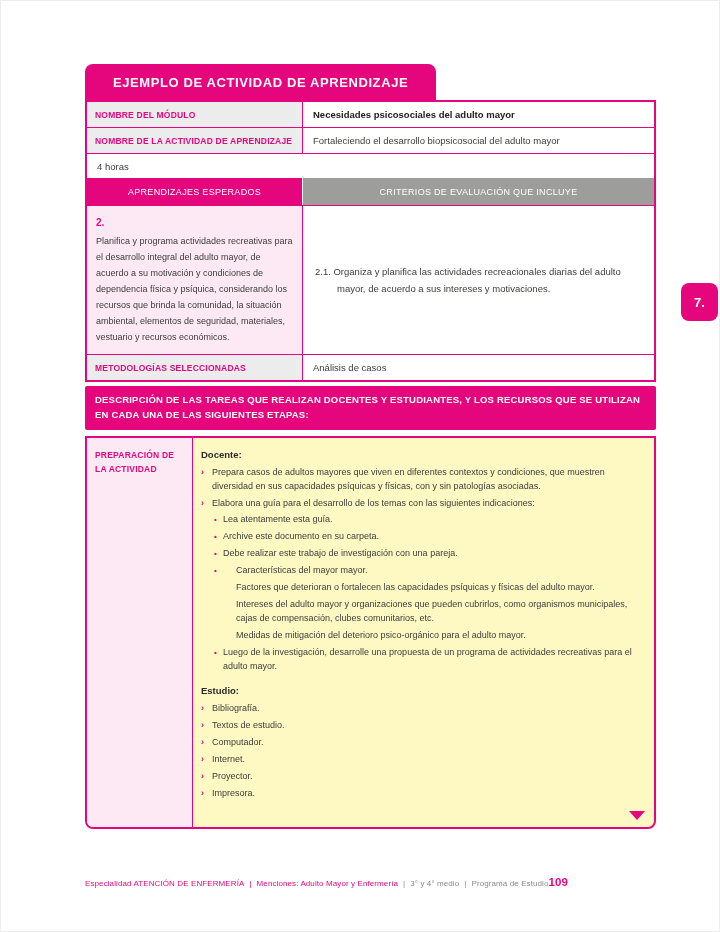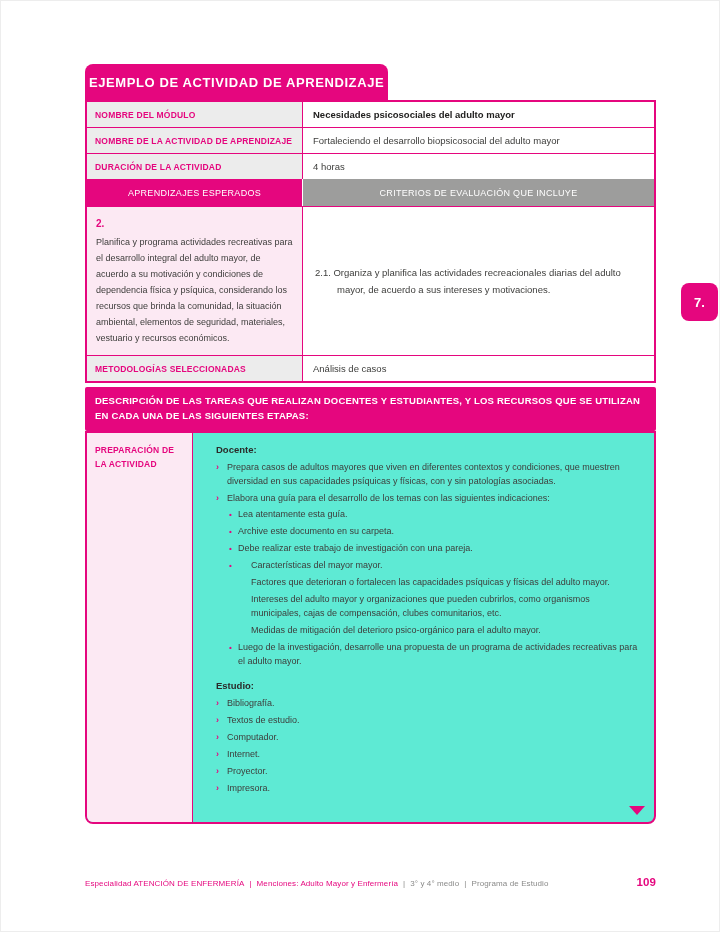--- a/index.html
+++ b/index.html
@@ -22,21 +22,21 @@
   .sheet{position:absolute;left:85px;top:64px;width:571px;}
 
   
   .title-tab{
     display:inline-block;
     background:var(--pink);
     color:#fff;
     font-weight:bold;
     font-size:13px;
     letter-spacing:.6px;
-    padding:11px 4px 10px;
+    padding:11px 28px 10px;
     border-radius:8px 8px 0 0;
   }
 
   
   .itable{border:2px solid var(--pink);background:#fff;}
   .irow{display:grid;grid-template-columns:216px 1fr;border-bottom:1px solid var(--pink);}
   .itable .irow:last-child{border-bottom:none;}
   .ilabel{
     background:var(--gray-cell);
     color:var(--pink);
@@ -73,41 +73,41 @@
     margin-top:4px;
     background:var(--pink);
     color:#fff;font-weight:bold;
     font-size:9.5px;line-height:1.62;letter-spacing:.2px;
     padding:6px 10px 7px;
     border-radius:2px;
   }
 
   
   .stage{
-    margin-top:0;
+    margin-top:6px;
     border:2px solid var(--pink);
     border-radius:0 0 8px 8px;
     display:flex;
     min-height:393px;
     position:relative;
-    background:#5eead4;
+    background:#fef9c3;
   }
   .stage-left{
     width:106px;
     background:var(--pink-light);
     border-right:1px solid var(--pink);
     border-radius:0 0 0 6px;
     padding:10px 8px;
     color:var(--pink);
     font-weight:bold;
     font-size:8.5px;
     line-height:1.7;
     letter-spacing:.2px;
   }
-  .stage-right{flex:1;padding:9px 14px 12px 23px;}
+  .stage-right{flex:1;padding:9px 14px 12px 8px;}
   .sub-head{font-size:9.5px;font-weight:bold;color:#2b2a29;margin:2px 0 6px;}
   .sub-head.recursos{margin-top:11px;}
   .item{position:relative;font-size:9px;line-height:1.55;margin-bottom:3px;}
   .item .marker{position:absolute;left:0;top:0;color:var(--pink);font-weight:bold;}
   .item.lv1{padding-left:11px;}
   .item.lv2{margin-left:13px;padding-left:9px;}
   .item.lv2 .marker{font-size:8px;top:1px;}
   .item.lv3{margin-left:22px;padding-left:13px;}
   .continue-arrow{
     position:absolute;right:9px;bottom:7px;
@@ -123,21 +123,21 @@
     width:37px;height:38px;
     background:var(--pink);
     border-radius:8px;
     color:#fff;font-weight:bold;font-size:13px;
     display:flex;align-items:center;justify-content:center;
   }
 
   
   .footer{
     position:absolute;left:85px;top:876px;width:571px;
-    display:flex;align-items:baseline;justify-content:space-between;
+    display:flex;align-items:baseline;justify-content:flex-start;
     font-size:8px;letter-spacing:.1px;
   }
   .footer .pink{color:var(--pink);}
   .footer .gray{color:#8a8a89;}
   .footer .sep{margin:0 5px;}
   .page-number{color:var(--pink);font-size:11.5px;font-weight:bold;}
 </style>
 </head>
 <body>
 
@@ -157,21 +157,20 @@
             <div class="ilabel">NOMBRE DEL MÓDULO</div>
             <div class="ivalue bold">Necesidades psicosociales del adulto mayor</div>
           </div>
 
           <div class="irow">
             <div class="ilabel">NOMBRE DE LA ACTIVIDAD DE APRENDIZAJE</div>
             <div class="ivalue">Fortaleciendo el desarrollo biopsicosocial del adulto mayor</div>
           </div>
 
           <div class="irow">
-            <div class="ilabel">DURACIÓN DE LA ACTIVIDAD</div>
             <div class="ivalue">4 horas</div>
           </div>
         </div>
 
       <div class="head-row">
         <div class="head-cell left">APRENDIZAJES ESPERADOS</div>
         <div class="head-cell right">CRITERIOS DE EVALUACIÓN QUE INCLUYE</div>
       </div>
 
       <div class="body-row">

